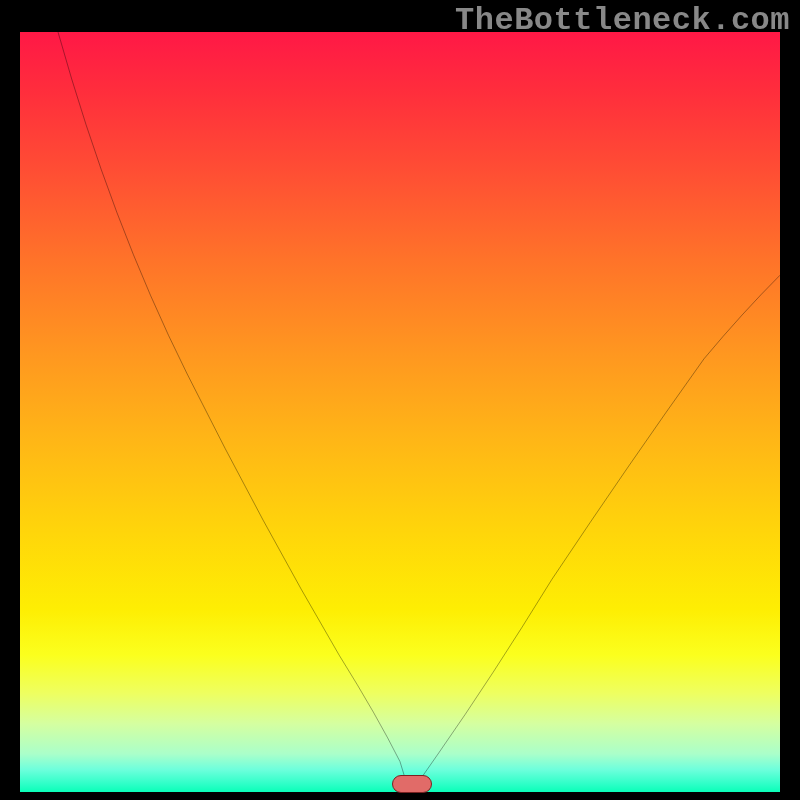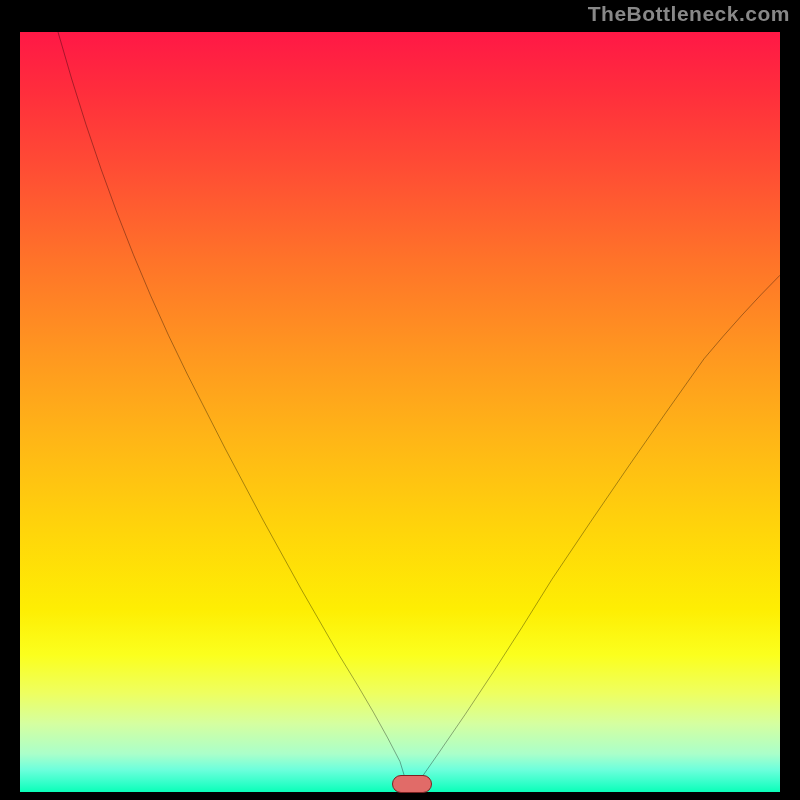--- a/index.html
+++ b/index.html
@@ -13,22 +13,22 @@
   .outer {
     position: relative;
     width: 800px;
     height: 800px;
     background: #000;
   }
   .watermark {
     position: absolute;
     top: 2px;
     right: 10px;
-    font-family: Liberation Sans, sans-serif;
-    font-size: 21px;
+    font-family: Liberation Mono, monospace;
+    font-size: 32px;
     font-weight: 600;
     color: #888;
     letter-spacing: 0.5px;
     user-select: none;
   }
   .plot {
     position: absolute;
     left: 20px;
     top: 32px;
     width: 760px;

